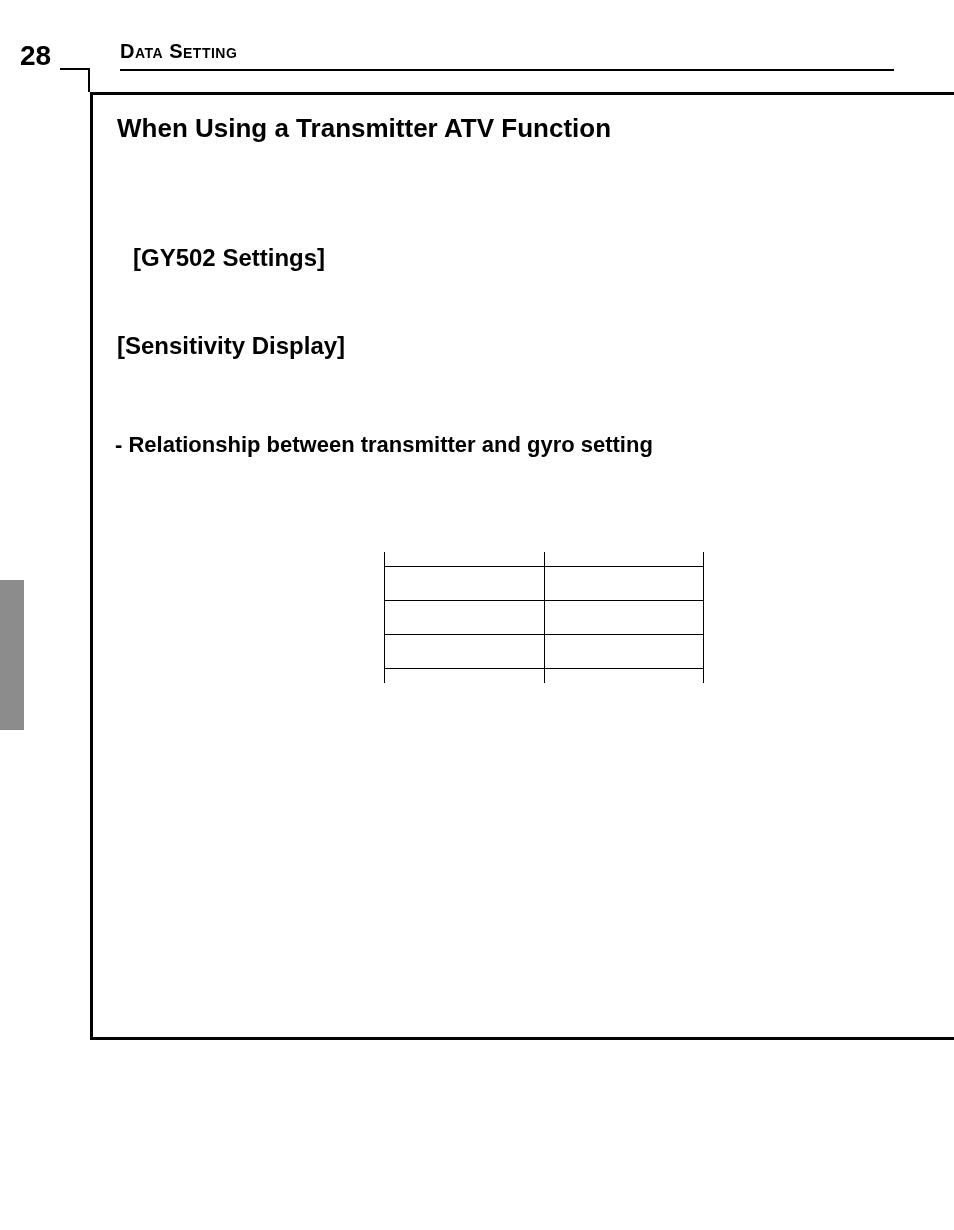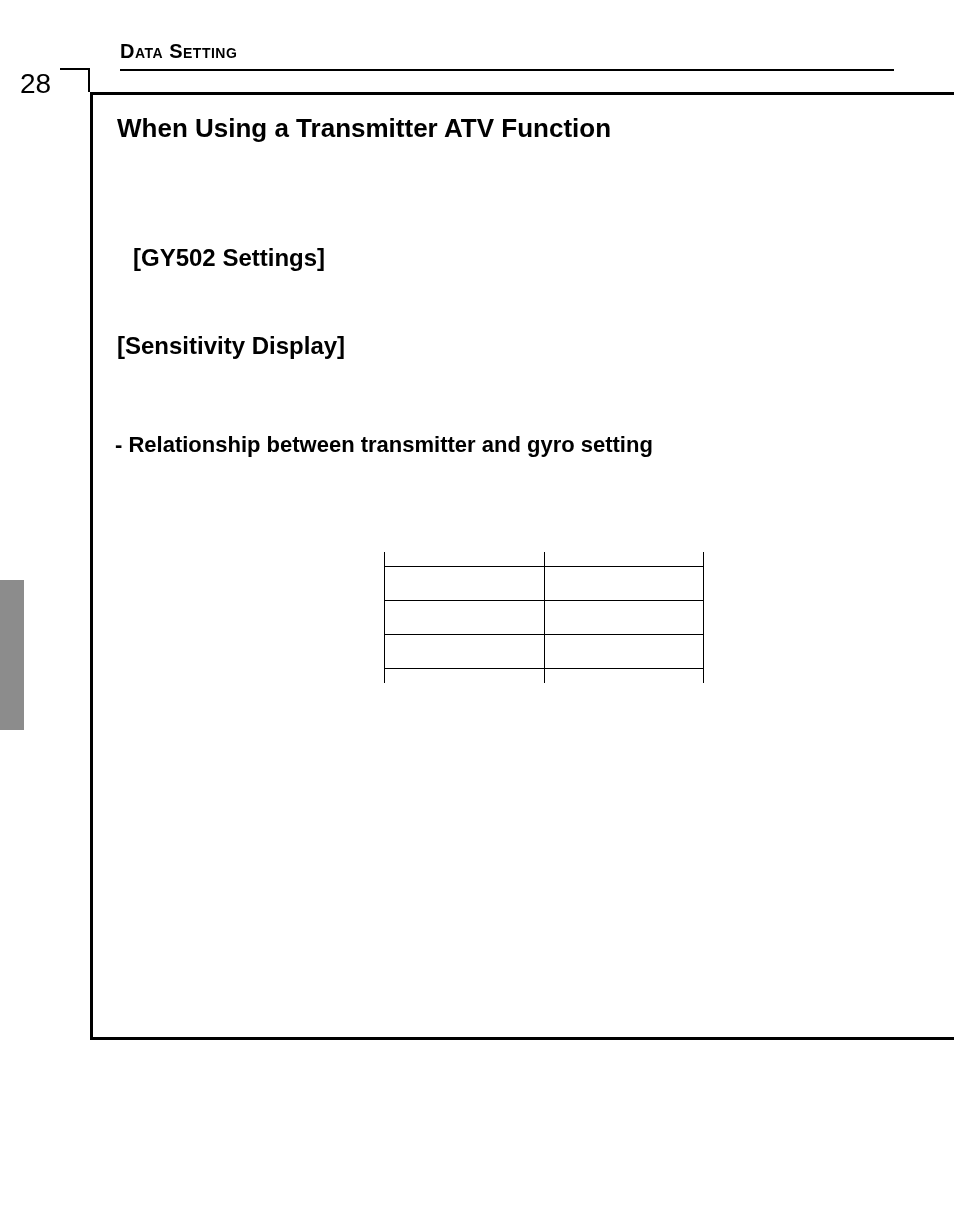--- a/index.html
+++ b/index.html
@@ -1,21 +1,21 @@
 <!DOCTYPE html>
 <html><head>
 <meta charset="utf-8">
 <style>
   * { box-sizing: border-box; margin: 0; padding: 0; }
   html, body { width: 954px; height: 1230px; background: #fff; font-family: Arial, Helvetica, sans-serif; color: #000; }
   .page { position: relative; width: 954px; height: 1230px; }
   .header { position: absolute; left: 120px; right: 60px; top: 40px; }
   .header .title { font-size: 20px; font-weight: bold; font-variant: small-caps; letter-spacing: .5px; padding-bottom: 4px; }
   .header .rule { height: 2px; background: #000; margin-top: 2px; }
-  .pagenum { position: absolute; left: 20px; top: 68px; font-size: 28px; font-weight: normal; }
+  .pagenum { position: absolute; left: 20px; top: 40px; font-size: 28px; font-weight: bold; }
   .tick { position: absolute; left: 60px; top: 70px; width: 30px; height: 24px; }
   .tick::before { content: ""; position: absolute; left: 0; top: -2px; width: 30px; height: 2px; background: #000; }
   .tick::after { content: ""; position: absolute; left: 28px; top: -2px; width: 2px; height: 24px; background: #000; }
   .side-tab { position: absolute; left: 0; top: 580px; width: 24px; height: 150px; background: #8c8c8c; }
   .box { position: absolute; left: 90px; top: 92px; width: 908px; height: 948px; border: 3px solid #000; padding: 18px 24px 24px 24px; }
   .h1 { font-size: 26px; font-weight: bold; margin-bottom: 100px; }
   .h2 { font-size: 24px; font-weight: bold; margin-top: 0; margin-bottom: 60px; margin-left: 16px; }
   .h2b { font-size: 24px; font-weight: bold; margin-bottom: 72px; }
   .rel { font-size: 22px; font-weight: bold; margin-left: -2px; margin-bottom: 108px; }
   .tablewrap { width: 100%; display: flex; justify-content: center; }

